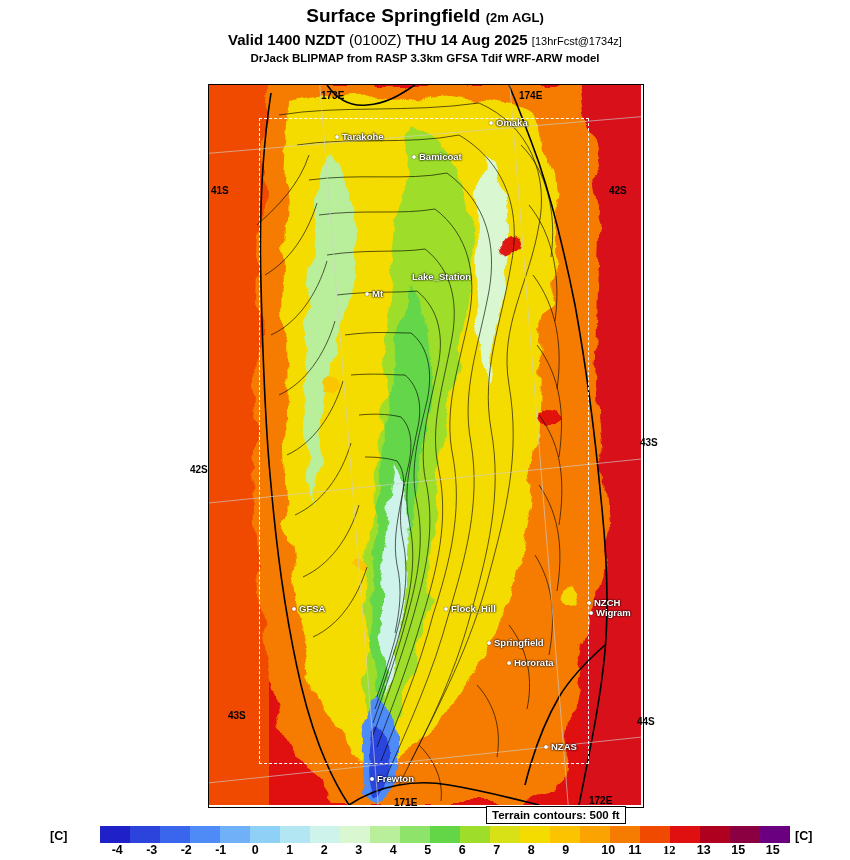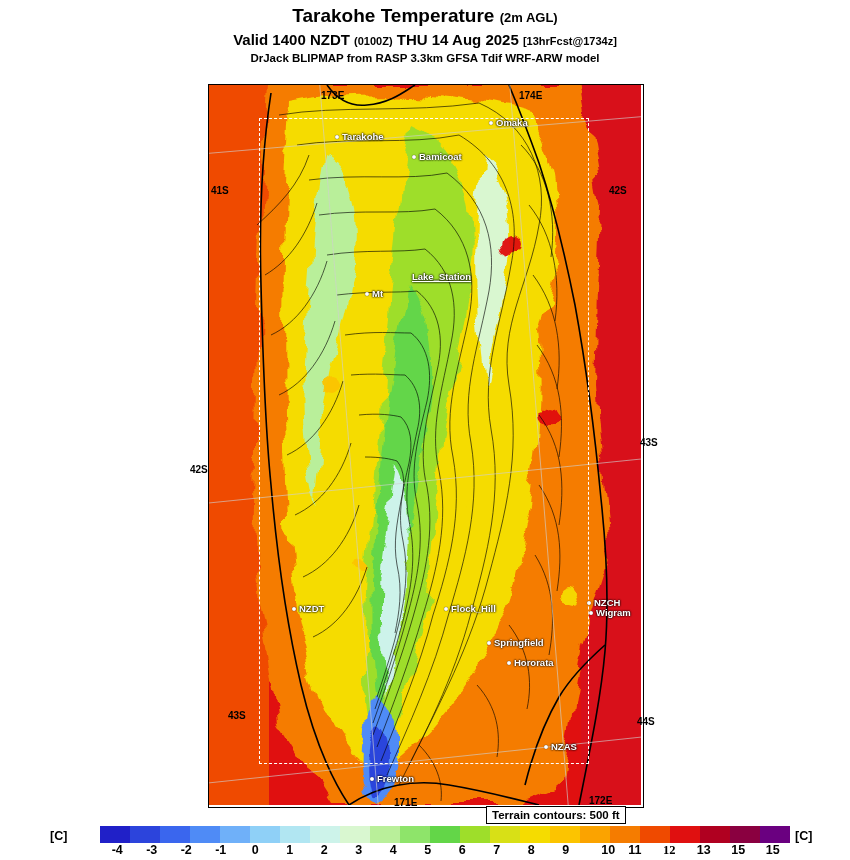--- a/index.html
+++ b/index.html
@@ -3,22 +3,22 @@
 <meta charset="utf-8">
 <style>
   html,body{margin:0;padding:0;background:#ffffff;}
   body{width:850px;height:860px;position:relative;font-family:"Liberation Sans",sans-serif;color:#000;overflow:hidden;}
 
   
   #header{position:absolute;left:0;top:0;width:850px;text-align:center;}
   #title-line{font-size:19px;font-weight:bold;letter-spacing:0px;margin-top:5px;}
   #title-line .sub{font-size:13px;}
   #valid-line{font-size:15px;font-weight:bold;margin-top:4px;}
-  #valid-line .small{font-size:11px;font-weight:bold;}
-  #valid-line .brk{font-size:11px;font-weight:bold;}
+  #valid-line .small{font-size:15px;font-weight:normal;}
+  #valid-line .brk{font-size:11px;font-weight:normal;}
   #model-line{font-size:11.5px;font-weight:bold;margin-top:4px;}
 
   
   #map-frame{position:absolute;left:208px;top:84px;width:434px;height:722px;border:1px solid #000;overflow:hidden;background:#ffffff;}
   #map-canvas{position:absolute;left:0;top:0;width:432px;height:720px;}
 
   .lbl{position:absolute;color:#ffffff;font-size:9.5px;font-weight:bold;white-space:nowrap;text-shadow:0 0 2px #000,0 0 2px #000;}
   .dot{position:absolute;width:4px;height:4px;background:#ffffff;border-radius:50%;box-shadow:0 0 1px #000;}
   .gridlbl{position:absolute;color:#000;font-size:10px;font-weight:bold;white-space:nowrap;}
 
@@ -35,21 +35,21 @@
   #cbar{position:absolute;left:100px;top:0px;width:690px;height:17px;display:flex;}
   #cbar div{flex:1 1 0;height:17px;}
   #cbar-ticks{position:absolute;left:100px;top:17px;width:690px;height:16px;}
   #cbar-ticks span{position:absolute;top:0;font-size:12.5px;font-weight:bold;transform:translateX(-50%);}
 </style>
 </head>
 <body>
 
 <div id="header">
   <div id="title-line">
-    <span>Tarakohe Temperature</span>
+    <span>Surface Springfield</span>
     <span class="sub">(2m AGL)</span>
   </div>
   <div id="valid-line">
     <span>Valid 1400 NZDT</span>
     <span class="small">(0100Z)</span>
     <span>THU 14 Aug 2025</span>
     <span class="brk">[13hrFcst@1734z]</span>
   </div>
   <div id="model-line">DrJack BLIPMAP from RASP 3.3km GFSA Tdif WRF-ARW model</div>
 </div>
@@ -162,25 +162,25 @@
 
   <div id="domain-box"></div>
 
   <div id="places-layer">
       <div class="dot" style="left: 280px; top: 36px;"></div>
       <div class="lbl" style="left: 287px; top: 32px; text-align: right;">Omaka</div>
       <div class="dot" style="left: 126px; top: 50px;"></div>
       <div class="lbl" style="left: 133px; top: 46px;">Tarakohe</div>
       <div class="dot" style="left: 203px; top: 70px;"></div>
       <div class="lbl" style="left: 210px; top: 66px;">Bamicoat</div>
-      <div class="lbl" style="left: 203px; top: 186px; text-decoration: underline;">Lake_Station</div>
+      <div class="lbl" style="left: 203px; top: 186px;">Lake_Station</div>
       <div class="dot" style="left: 156px; top: 207px;"></div>
       <div class="lbl" style="left: 163px; top: 203px;">Mt</div>
       <div class="dot" style="left: 83px; top: 522px;"></div>
-      <div class="lbl" style="left: 90px; top: 518px;">NZDT</div>
+      <div class="lbl" style="left: 90px; top: 518px;">GFSA</div>
       <div class="dot" style="left: 235px; top: 522px;"></div>
       <div class="lbl" style="left: 242px; top: 518px;">Flock_Hill</div>
       <div class="dot" style="left: 378px; top: 516px;"></div>
       <div class="lbl" style="left: 385px; top: 512px;">NZCH</div>
       <div class="dot" style="left: 380px; top: 526px;"></div>
       <div class="lbl" style="left: 387px; top: 522px;">Wigram</div>
       <div class="dot" style="left: 278px; top: 556px;"></div>
       <div class="lbl" style="left: 285px; top: 552px;">Springfield</div>
       <div class="dot" style="left: 298px; top: 576px;"></div>
       <div class="lbl" style="left: 305px; top: 572px;">Hororata</div>

